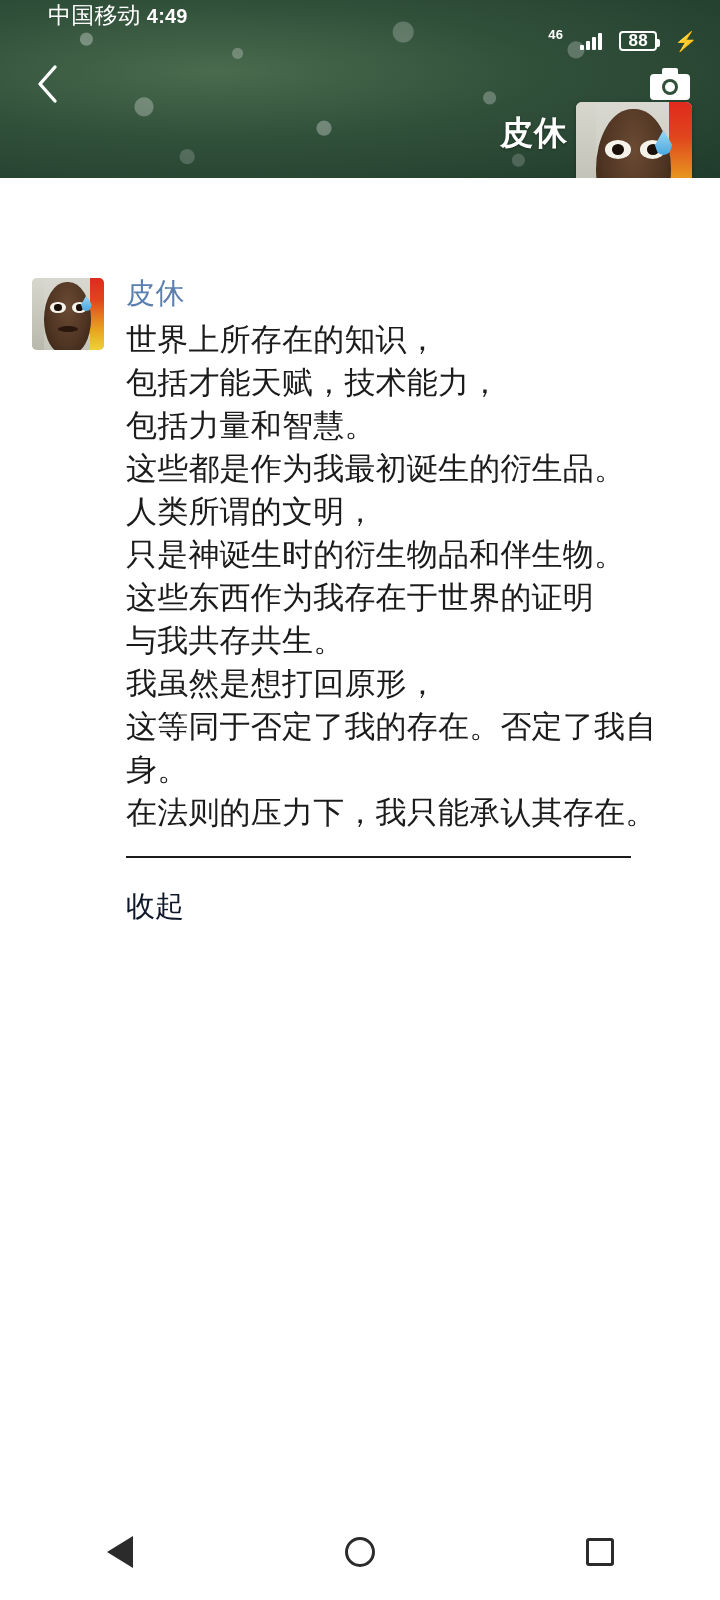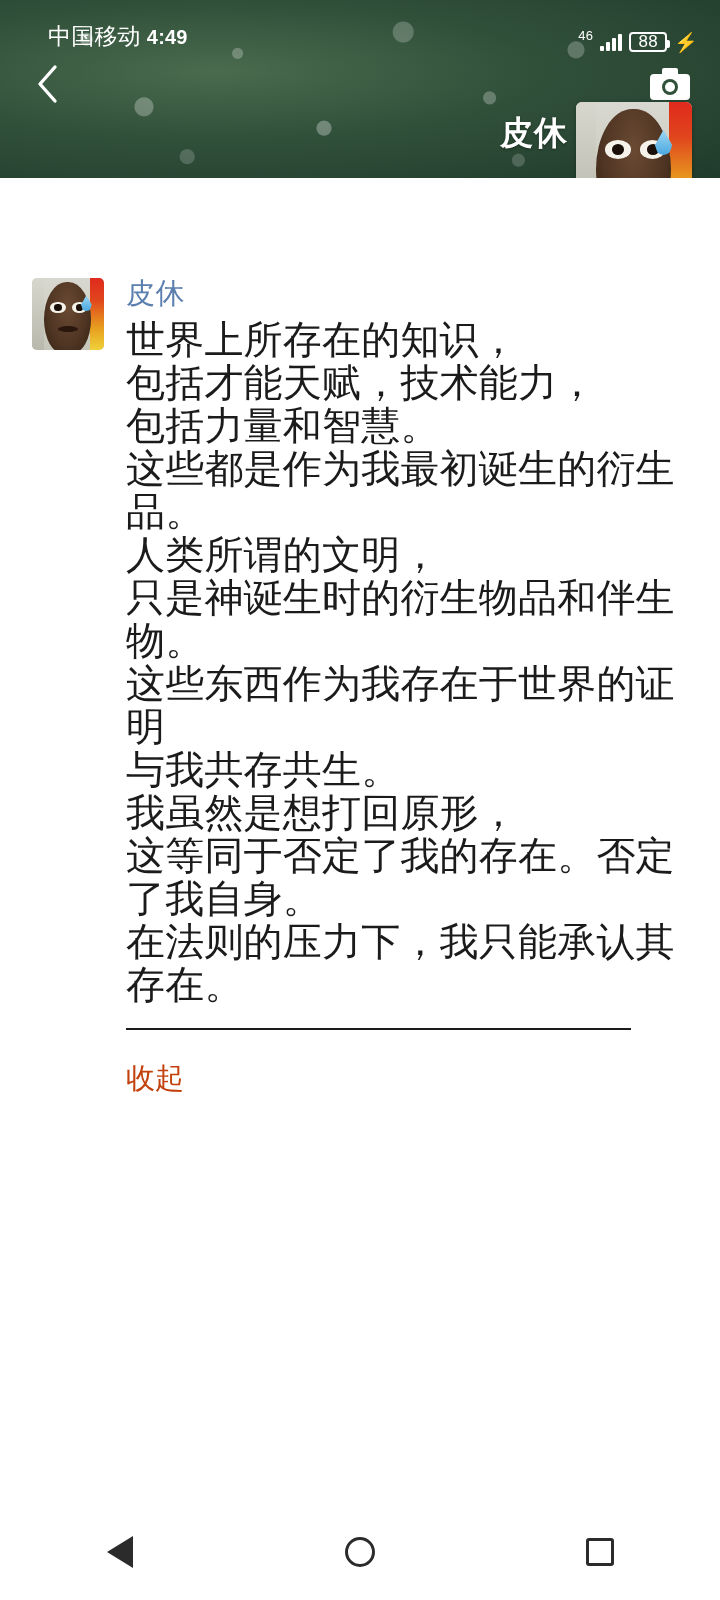--- a/index.html
+++ b/index.html
@@ -37,34 +37,36 @@
       radial-gradient(circle at 72% 90%, rgba(255,255,255,0.18) 0 6px, rgba(255,255,255,0) 7px),
       radial-gradient(ellipse at 30% 40%, #4a6b4e 0%, #31503a 45%, #1f3b2b 100%);
     overflow: hidden;
   }
 
   
   .statusbar {
     position: relative;
     height: 52px;
     display: flex;
-    align-items: flex-end;
+    align-items: flex-start;
     padding: 0 22px 0 48px;
     color: #ffffff;
     font-size: 23px;
     letter-spacing: 0.2px;
+    flex-direction: column;
   }
   .status-left { display: flex; align-items: baseline; gap: 6px; }
   .status-carrier { font-size: 23px; }
   .status-time { font-size: 20px; font-weight: bold; }
   .status-right {
     margin-left: auto;
     display: flex;
     align-items: center;
-    gap: 7px;
+    gap: 17px;
+    font-weight: bold;
   }
   .net-label { font-size: 13px; position: relative; top: -7px; }
   .signal { display: flex; align-items: flex-end; gap: 2px; height: 18px; }
   .signal i { display: block; width: 4px; background: #fff; border-radius: 1px; }
   .signal i:nth-child(1) { height: 5px; }
   .signal i:nth-child(2) { height: 9px; }
   .signal i:nth-child(3) { height: 13px; }
   .signal i:nth-child(4) { height: 17px; }
   .battery {
     position: relative;
@@ -190,36 +192,36 @@
     min-width: 0;
   }
   .post-author {
     color: #5b7fae;
     font-size: 29px;
     margin-bottom: 4px;
     letter-spacing: 0.5px;
   }
   .post-text {
     color: #1b1b1b;
-    font-size: 39px;
+    font-size: 31px;
     line-height: 43px;
     white-space: pre-wrap;
     word-break: break-word;
     letter-spacing: 0.2px;
   }
   .divider-line {
     color: #1b1b1b;
     font-size: 29px;
     line-height: 43px;
     letter-spacing: -1px;
     white-space: nowrap;
     overflow: hidden;
   }
   .collapse {
-    color: #c2410c;
+    color: #0f172a;
     font-size: 29px;
     line-height: 43px;
     margin-top: 8px;
     display: inline-block;
     cursor: pointer;
   }
 
   
   .navbar {
     height: 96px;

